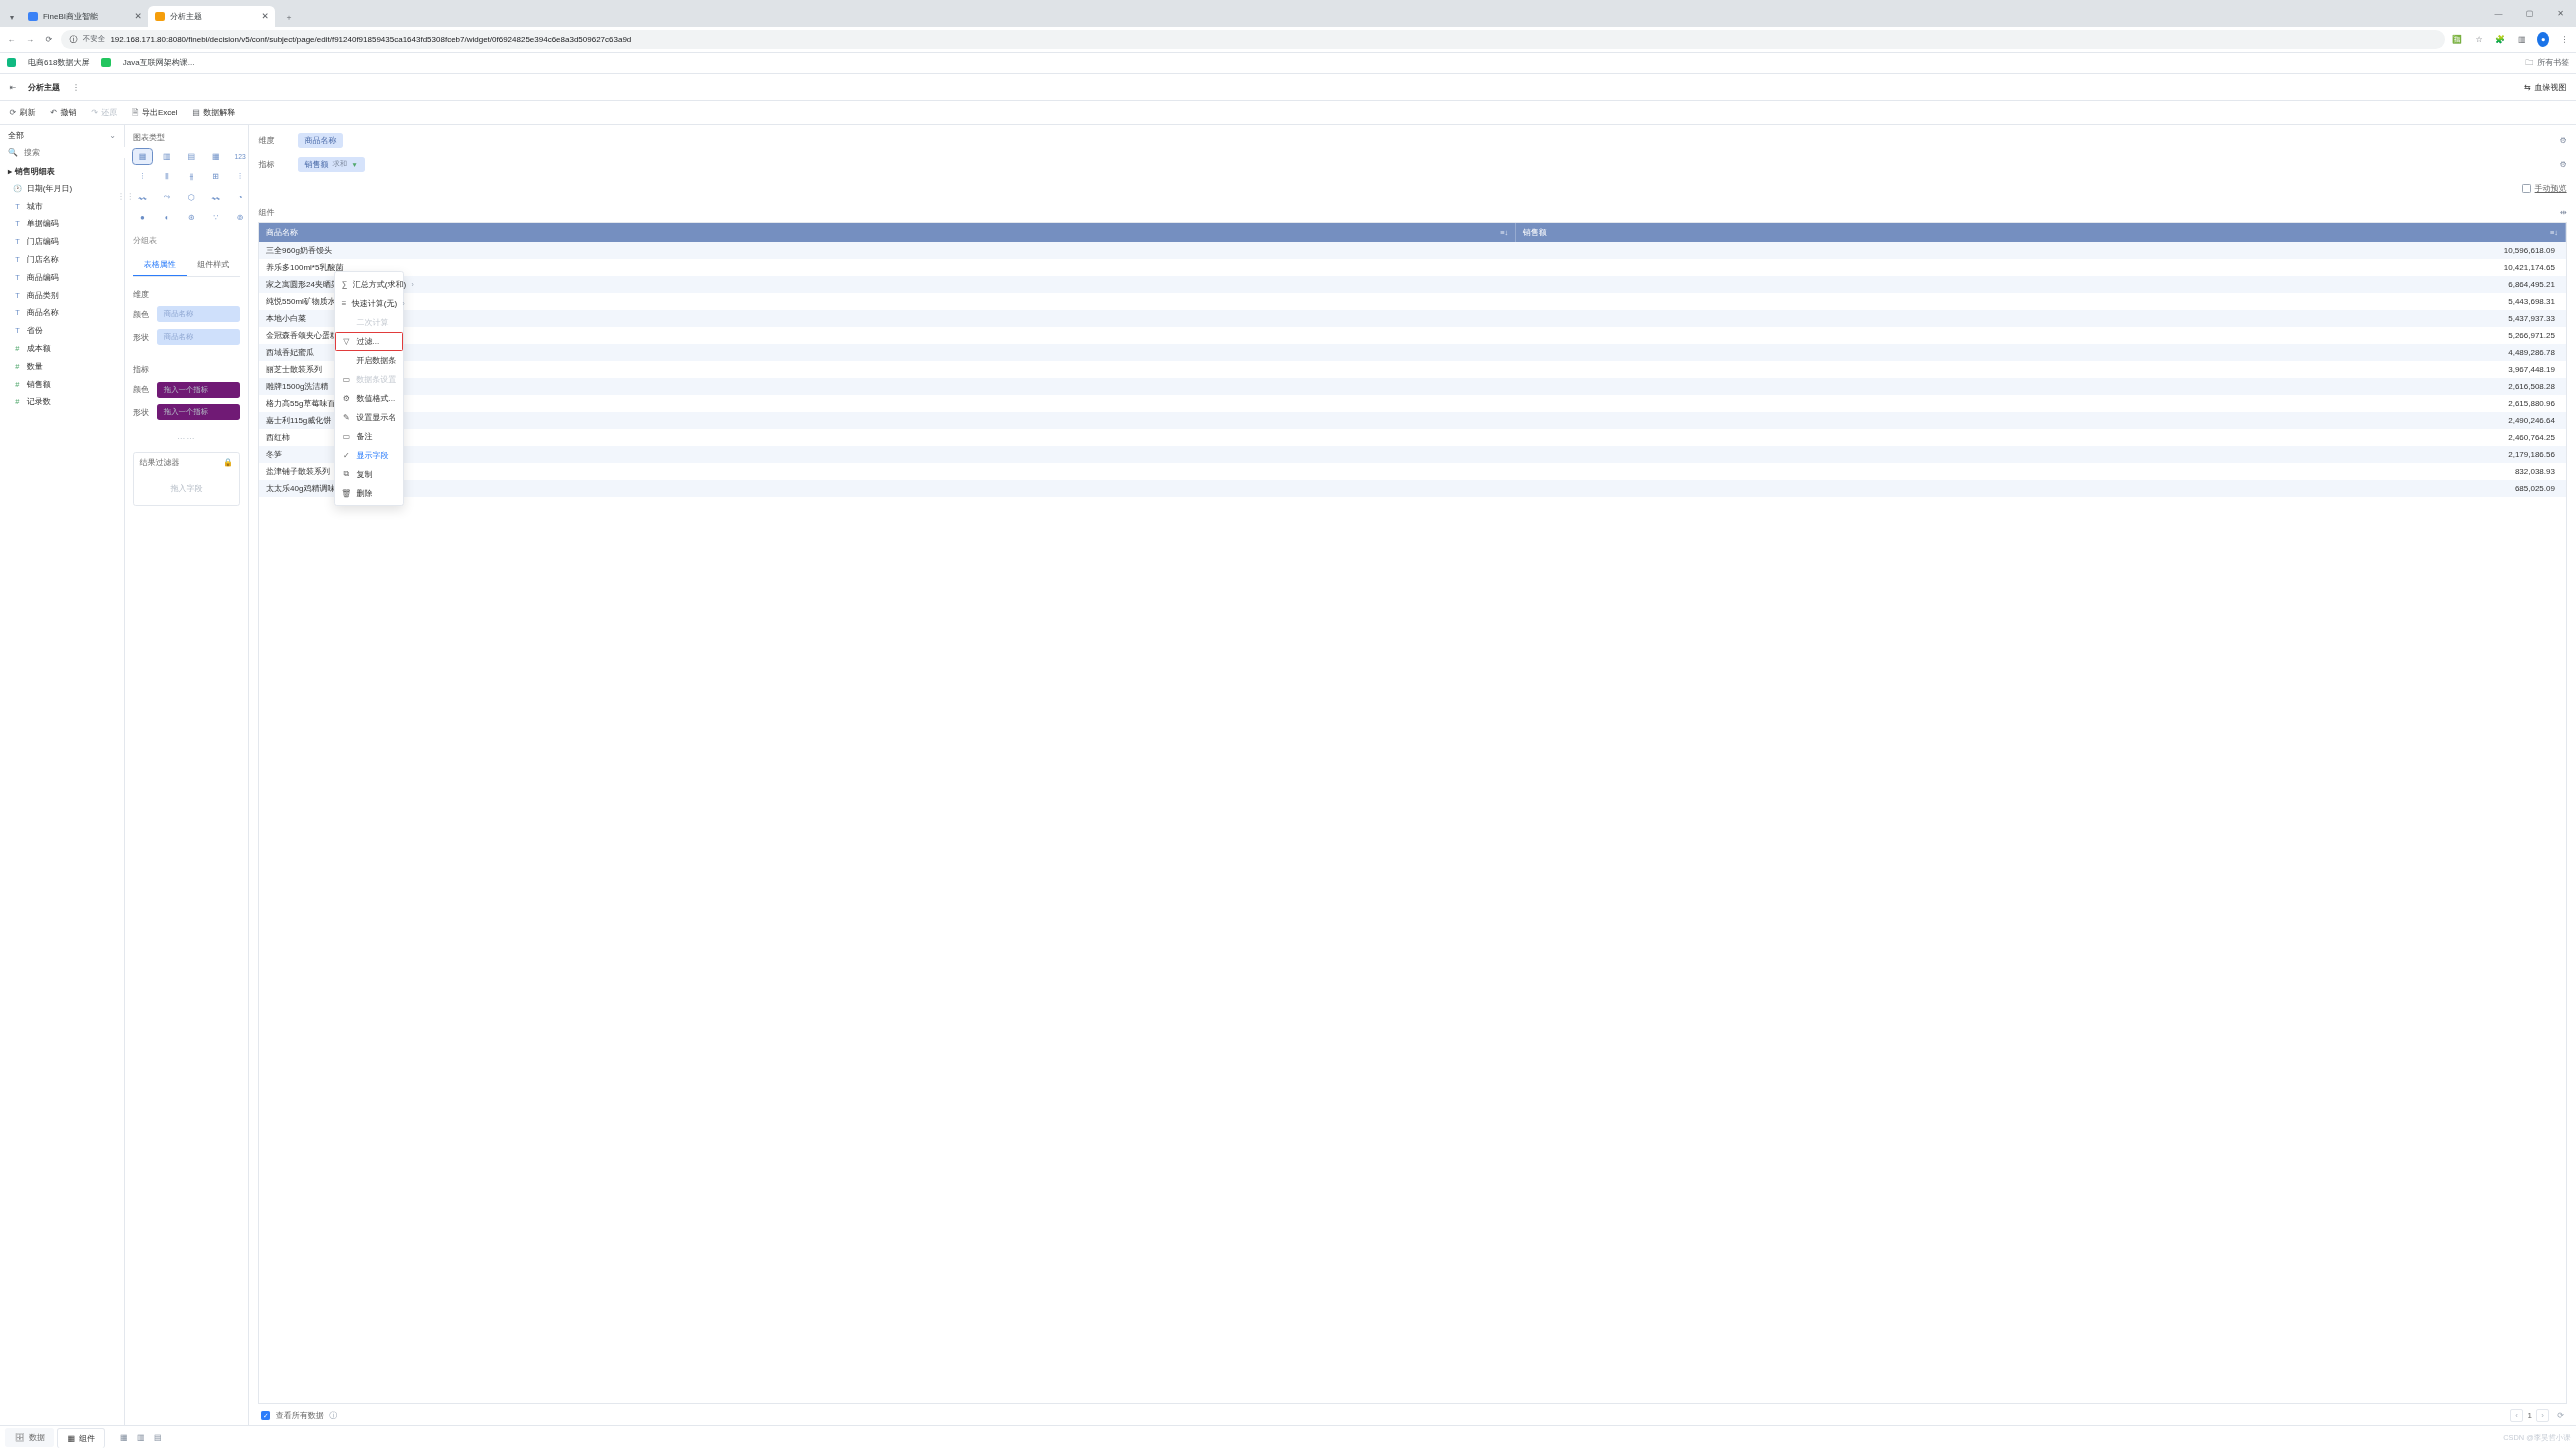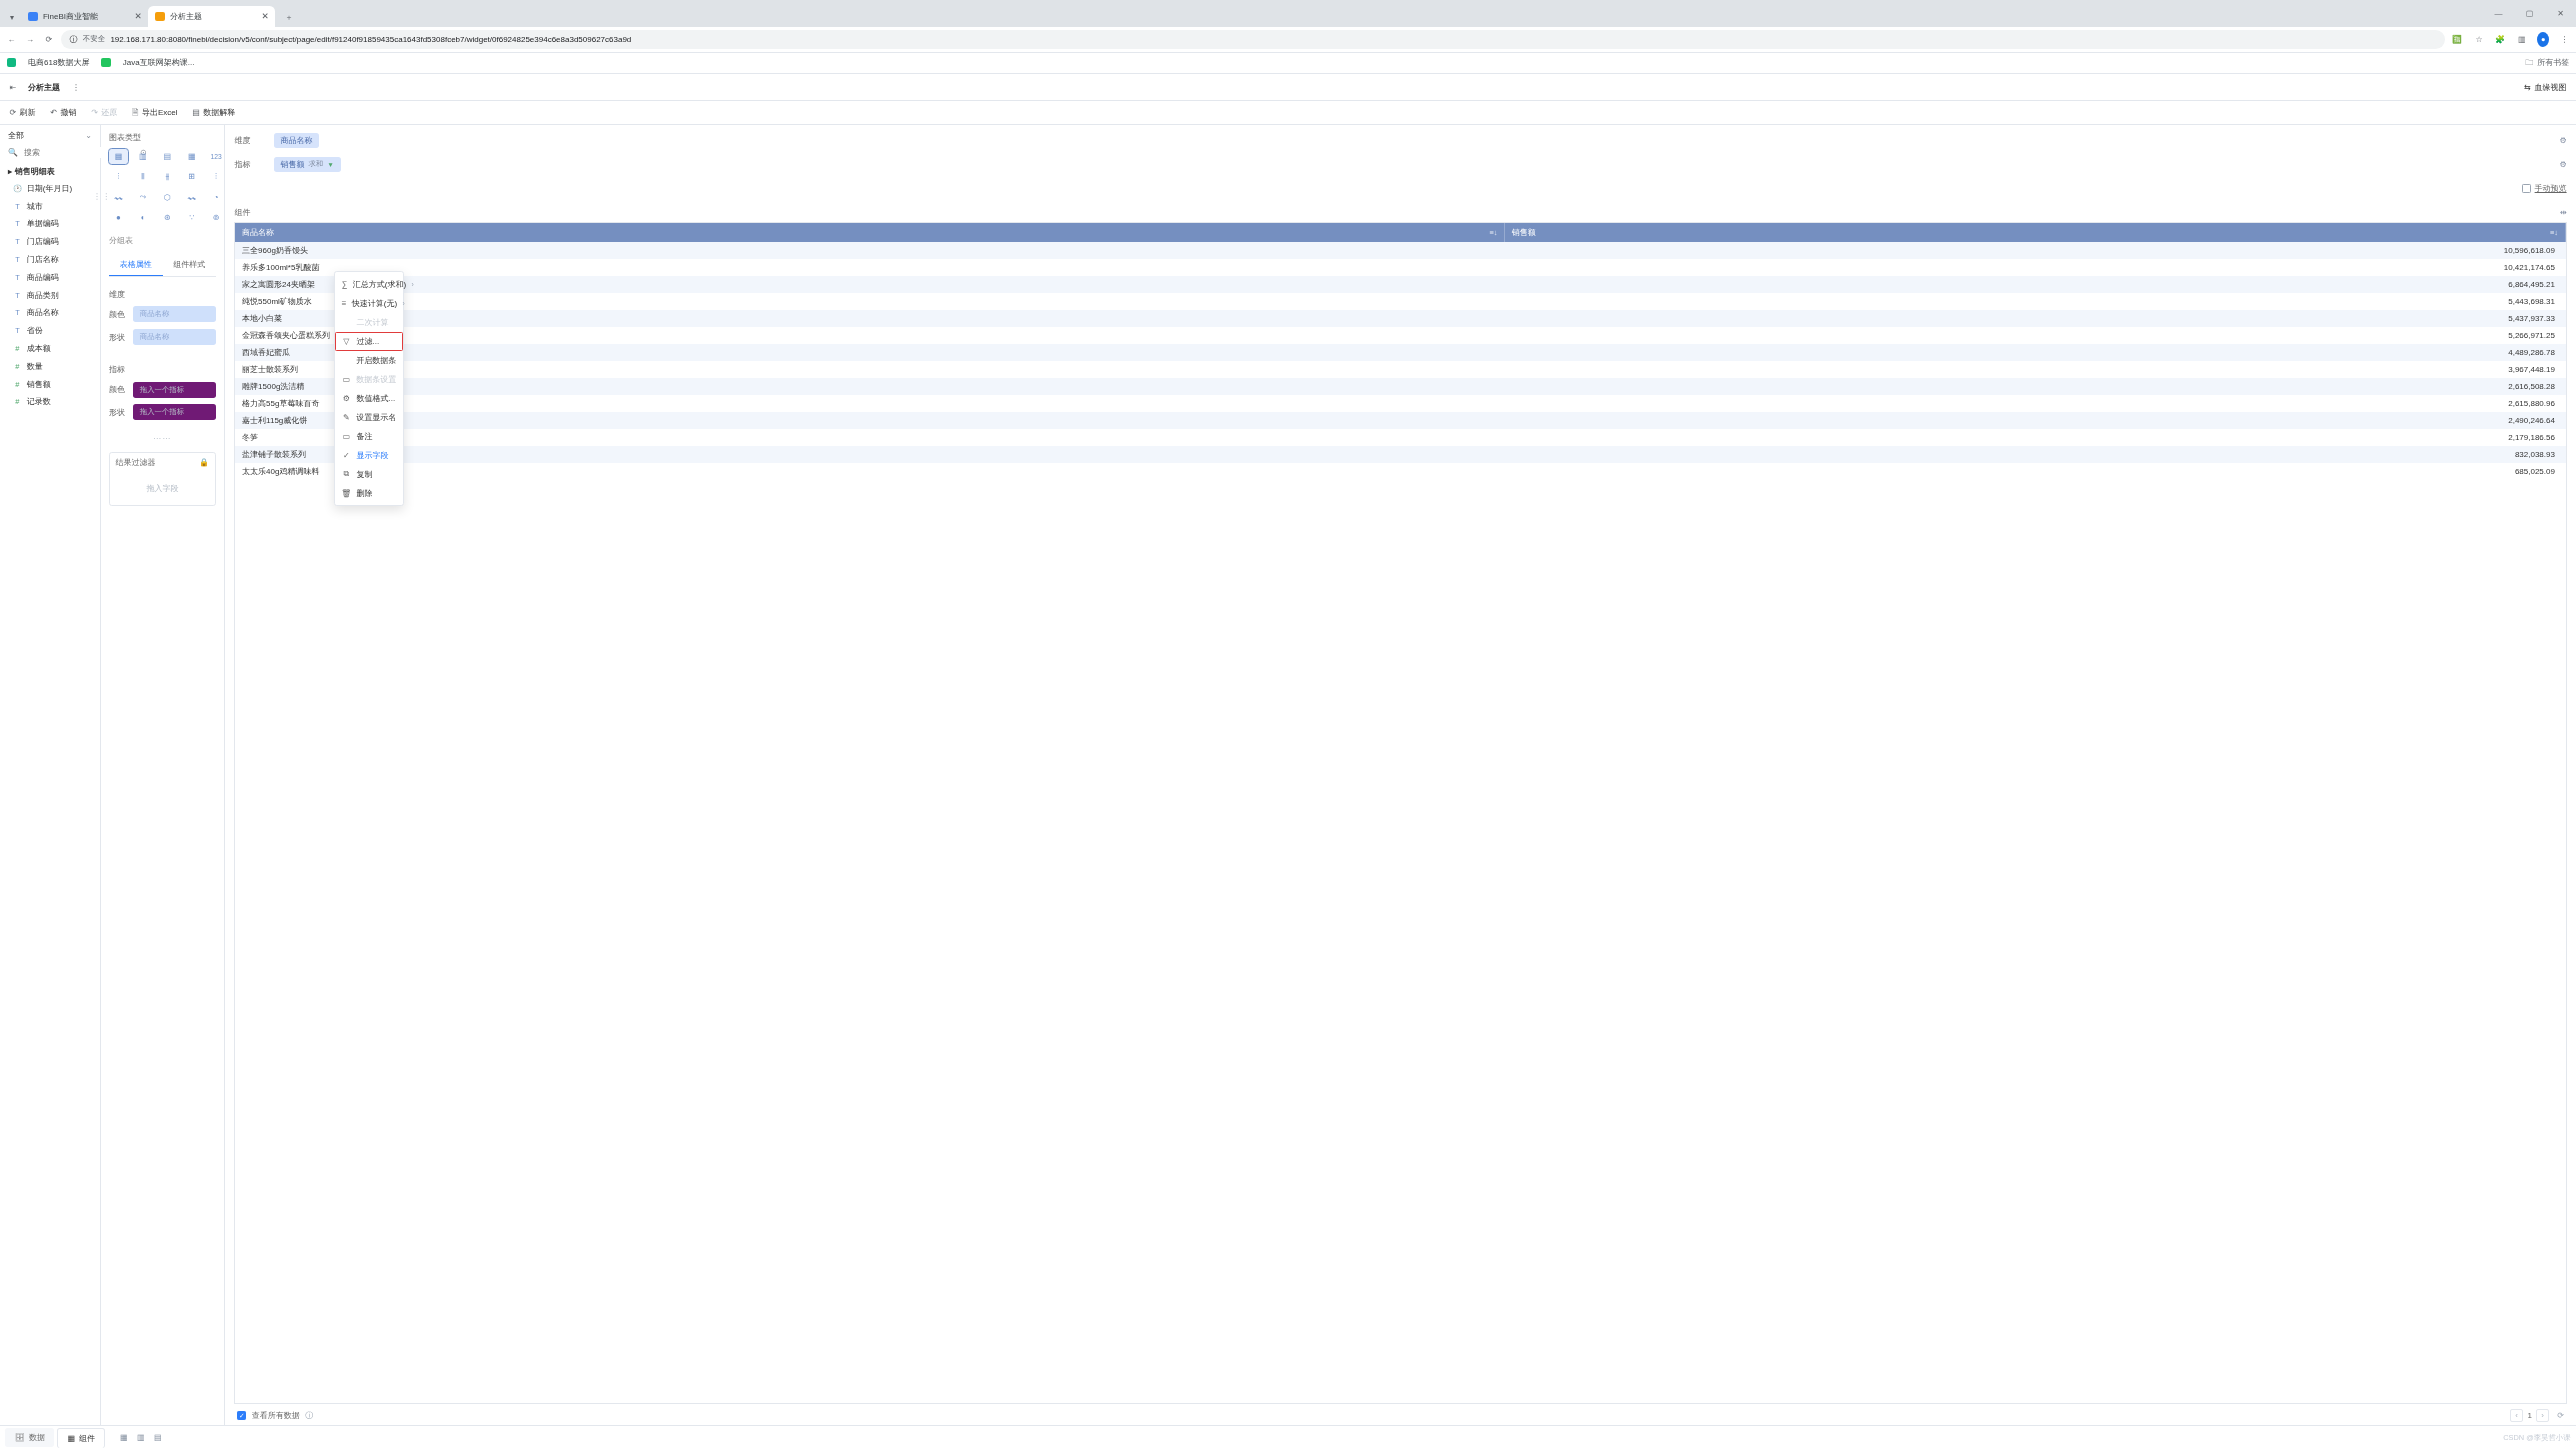--- a/index.html
+++ b/index.html
@@ -46,21 +46,21 @@
   .topbar .rbtn{margin-left:auto;display:flex;align-items:center;gap:4px;color:#333;}
   .topbar .ico,.toolbar .ico{color:#5f6368;}
 
   .toolbar{display:flex;align-items:center;height:24px;border-bottom:0.7px solid var(--border);padding:0 9.4px;gap:14.8px;}
   .toolbar .tbtn{display:flex;align-items:center;gap:3.4px;color:#333;cursor:default;}
   .toolbar .tbtn.disabled{color:#b9c0c9;}
 
   .body{flex:1;display:flex;min-height:0;}
 
   
-  .panel-left{width:101px;border-right:0.7px solid var(--border);display:flex;flex-direction:column;}
+  .panel-left{width:125px;border-right:0.7px solid var(--border);display:flex;flex-direction:column;}
   .pl-head{display:flex;align-items:center;padding:5.4px 8px 2.7px;gap:5.4px;}
   .pl-head .all{flex:1;}
   .pl-search{display:flex;align-items:center;padding:2.7px 8px 5.4px;gap:4px;color:#8a919b;}
   .pl-search input{flex:1;border:none;outline:none;font-size:8px;}
   .pl-title{display:flex;align-items:center;gap:2.7px;padding:2.7px 8px;font-weight:600;}
   .pl-list{flex:1;overflow:auto;}
   .pl-item{display:flex;align-items:center;gap:5.4px;padding:3.4px 13.4px;color:#333;}
   .pl-item .t{width:8px;text-align:center;font-size:7.4px;color:#6c8fc7;}
   .pl-item .c{color:#52a86e;}
   .pl-item .n{color:#52a86e;}
@@ -442,20 +442,24 @@
               </div>
               <div class="grow">
                 <div class="gc name">格力高55g草莓味百奇</div>
                 <div class="gc val">2,615,880.96</div>
               </div>
               <div class="grow">
                 <div class="gc name">嘉士利115g威化饼</div>
                 <div class="gc val">2,490,246.64</div>
               </div>
               <div class="grow">
+                <div class="gc name">西红柿</div>
+                <div class="gc val">2,460,764.25</div>
+              </div>
+              <div class="grow">
                 <div class="gc name">冬笋</div>
                 <div class="gc val">2,179,186.56</div>
               </div>
               <div class="grow">
                 <div class="gc name">盐津铺子散装系列</div>
                 <div class="gc val">832,038.93</div>
               </div>
               <div class="grow">
                 <div class="gc name">太太乐40g鸡精调味料</div>
                 <div class="gc val">685,025.09</div>

